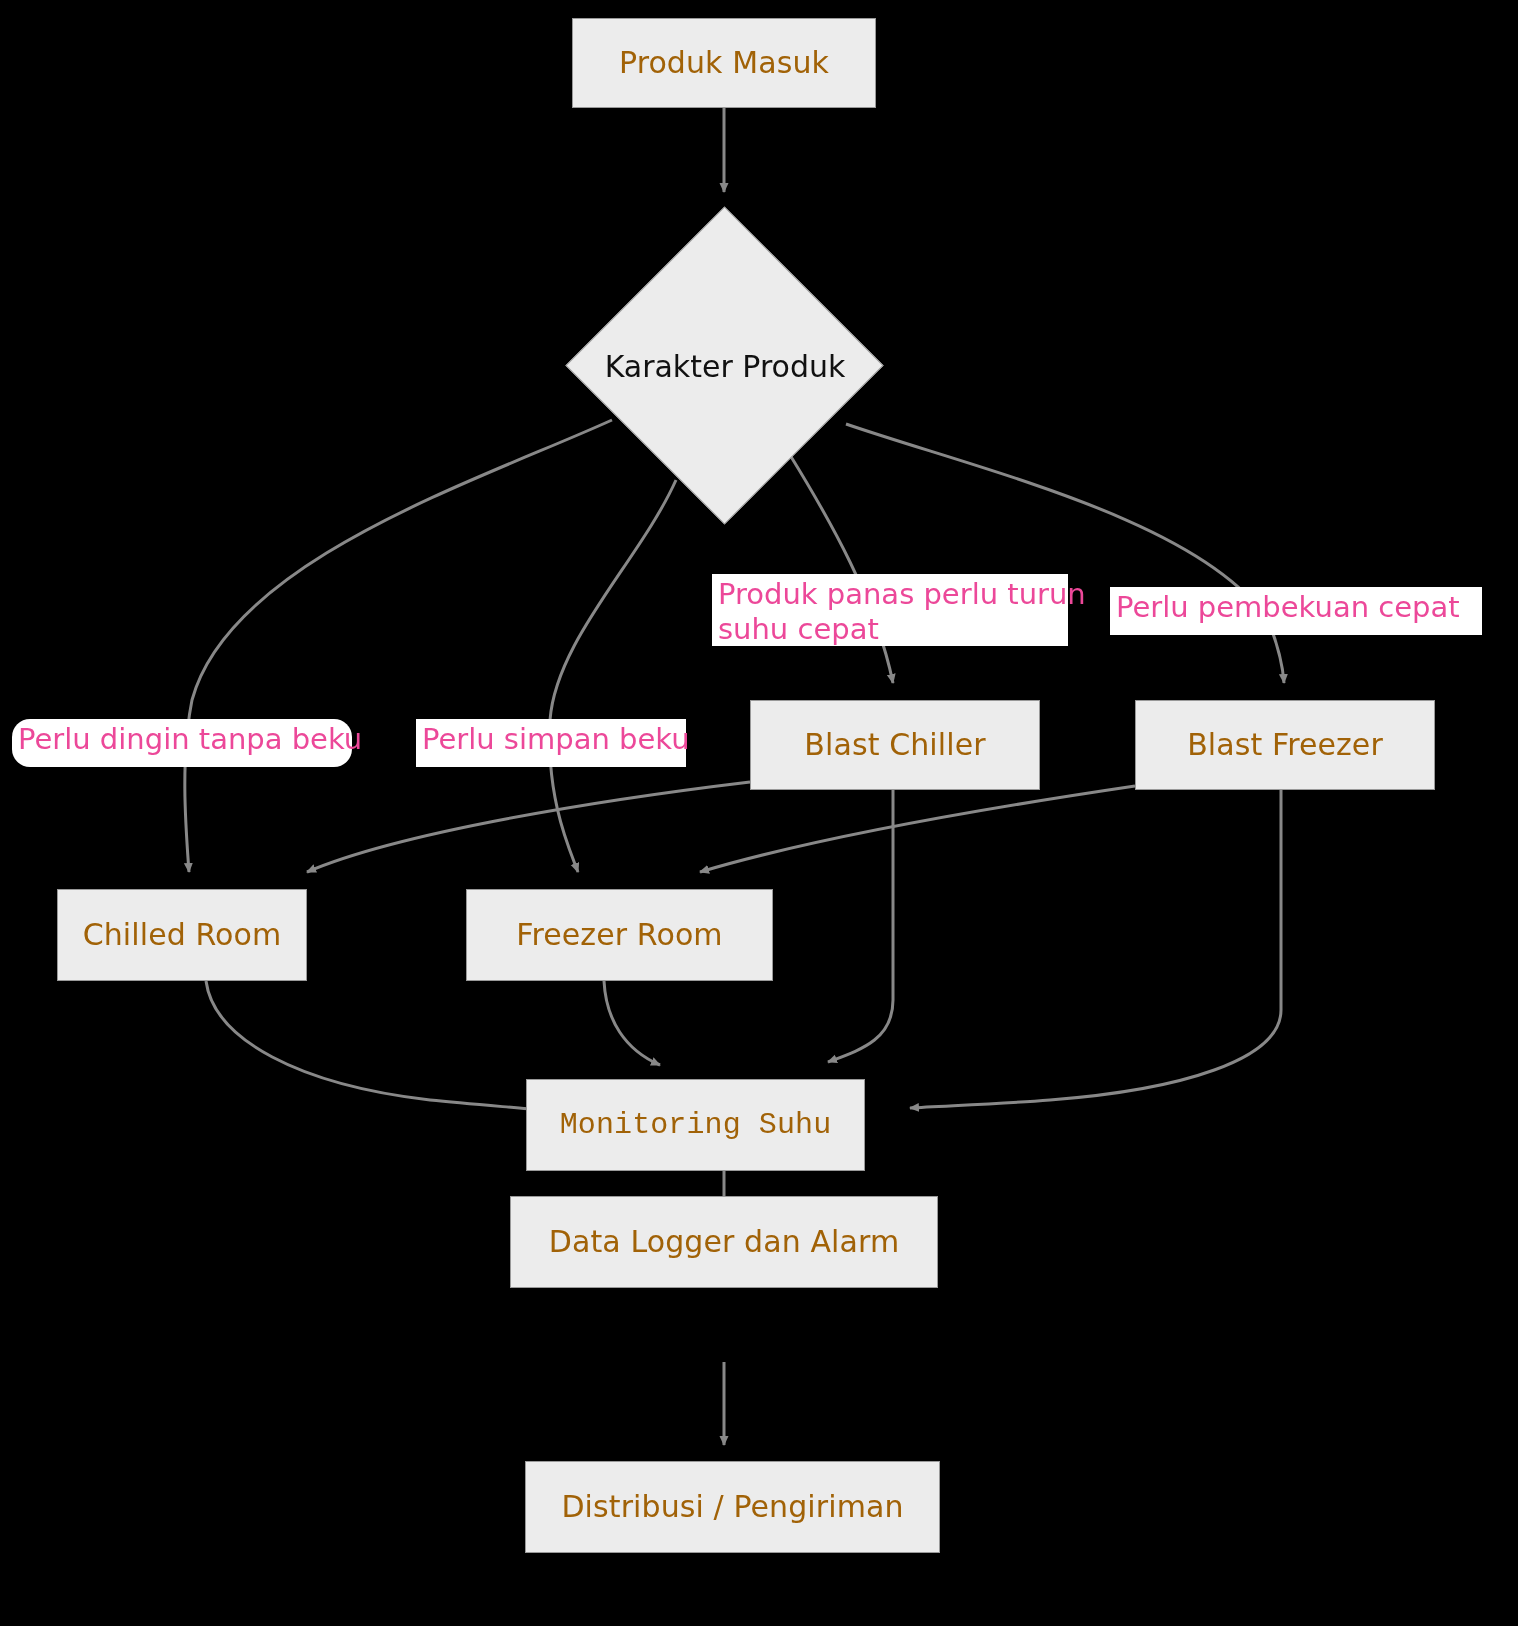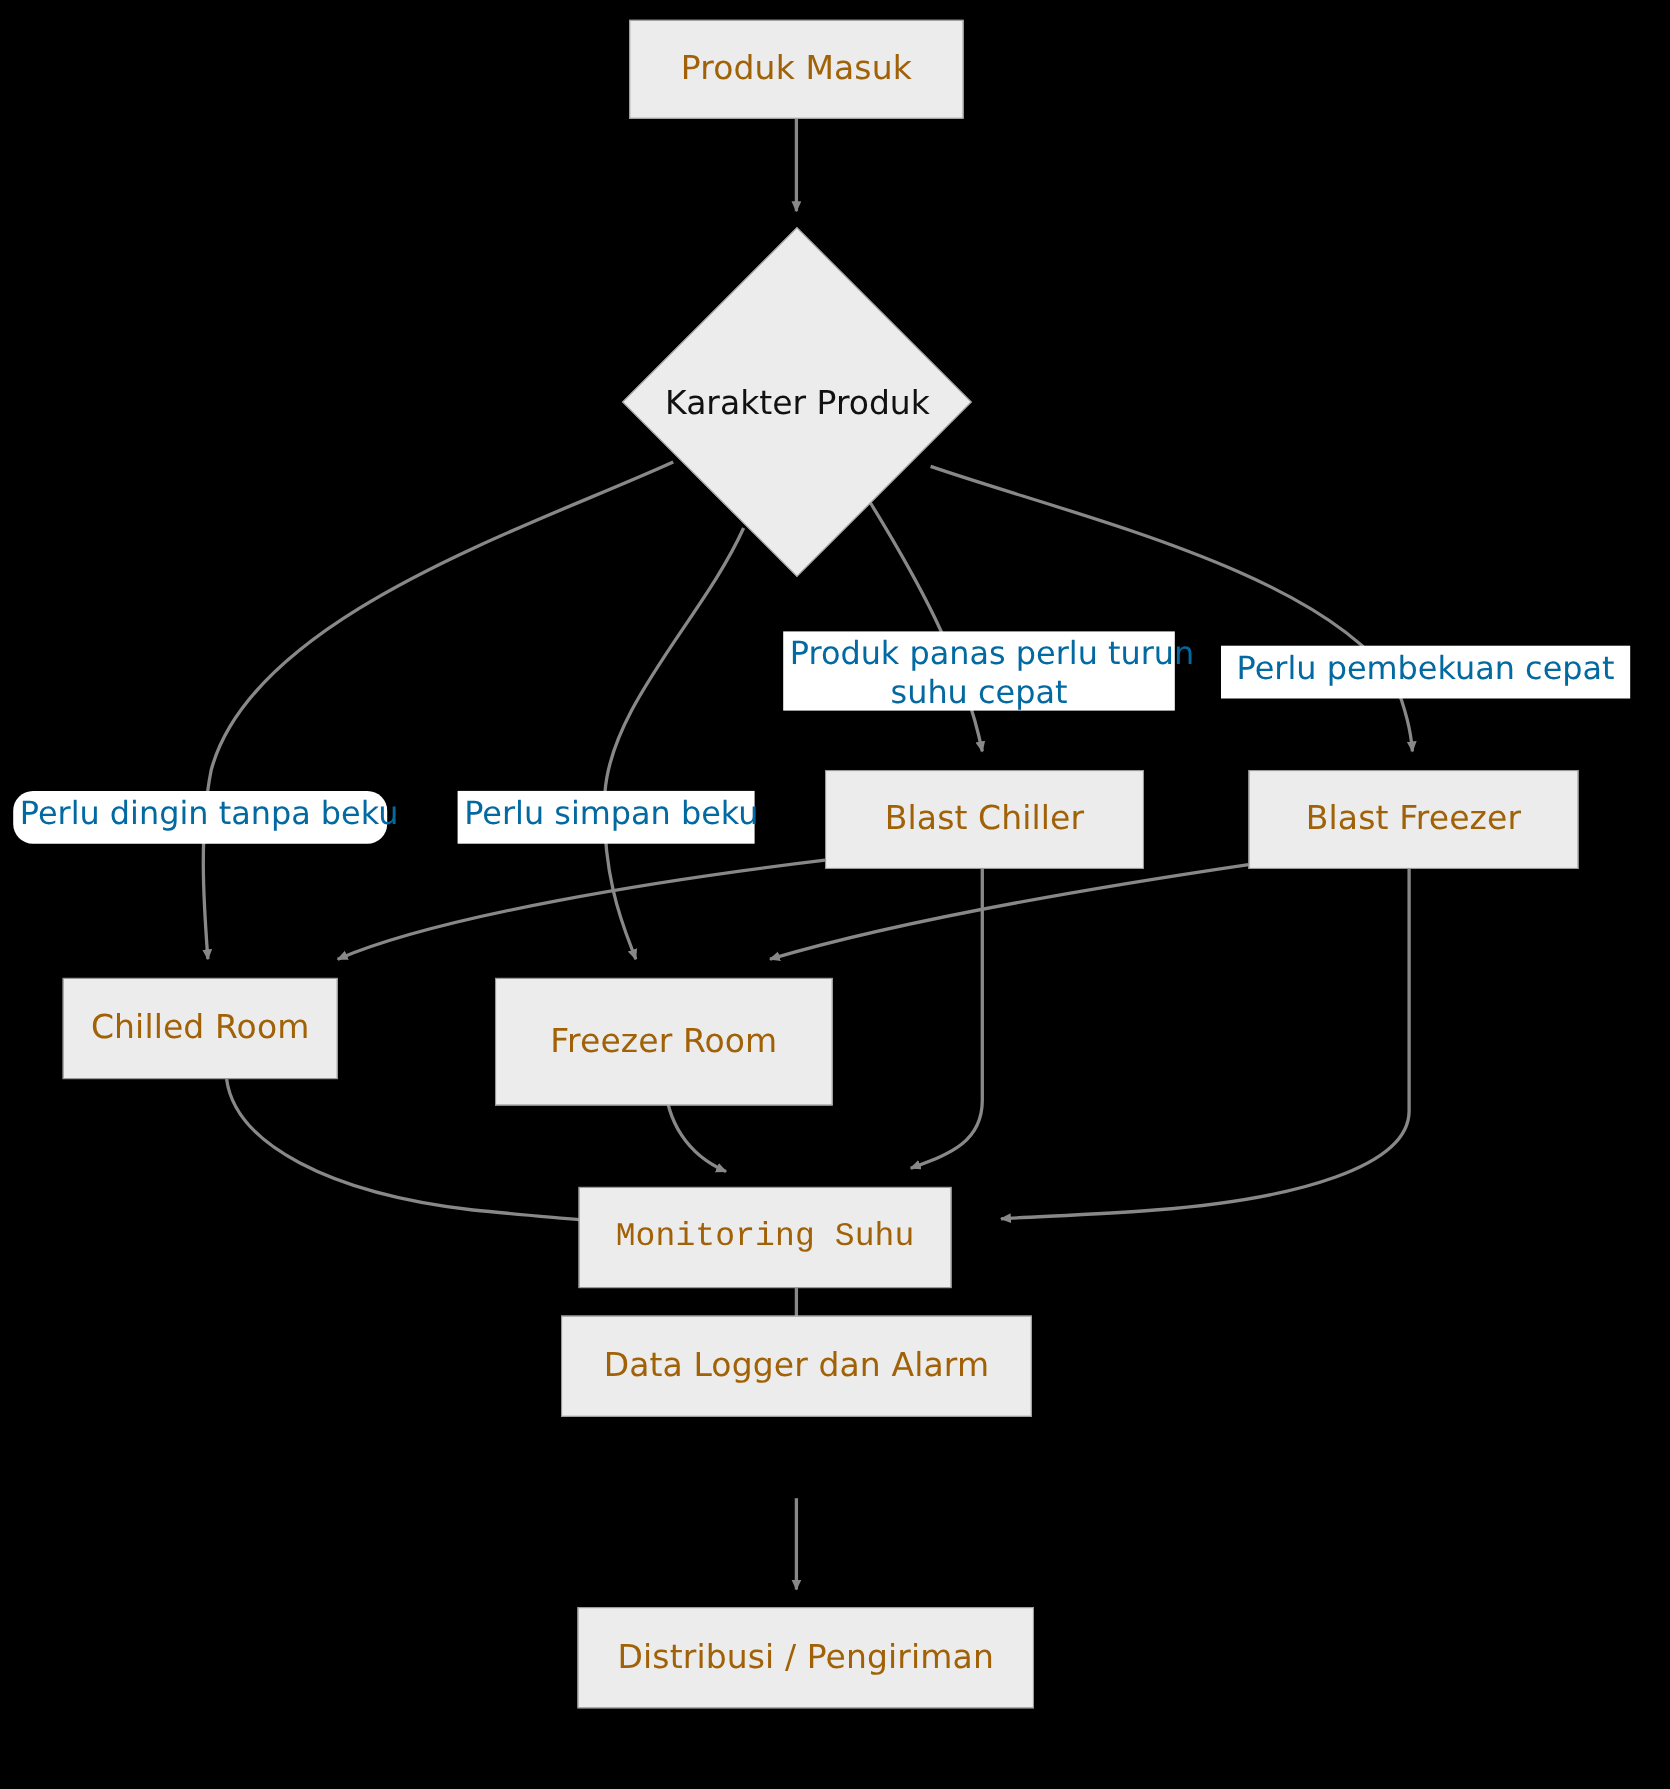--- a/index.html
+++ b/index.html
@@ -66,27 +66,27 @@
     display: flex;
     align-items: center;
     justify-content: center;
     color: #111111;
     font-size: 30px;
     white-space: nowrap;
   }
   .edge-label {
     position: absolute;
     background: #FFFFFF;
-    color: #0369a1;
+    color: #ec4899;
     font-size: 29px;
     line-height: 1.22;
     padding: 3px 6px 4px 6px;
     box-sizing: border-box;
     white-space: pre;
-    text-align: center;
+    text-align: left;
   }
 </style>
 </head>
 <body>
 
 <div id="canvas">
 
   <svg id="edges" viewBox="0 0 1518 1626">
     <defs>
       <marker id="arrow" markerWidth="12" markerHeight="12" refX="9" refY="4.5" orient="auto" markerUnits="userSpaceOnUse">
@@ -138,21 +138,21 @@
   </div>
 
   <div class="node" style="left:1135px; top:700px; width:300px; height:90px;">
     <span class="node-label">Blast Freezer</span>
   </div>
 
   <div class="node" style="left:57px; top:889px; width:250px; height:92px;">
     <span class="node-label">Chilled Room</span>
   </div>
 
-  <div class="node" style="left:450px; top:889px; width:307px; height:116px;">
+  <div class="node" style="left:466px; top:889px; width:307px; height:92px;">
     <span class="node-label">Freezer Room</span>
   </div>
 
   <div class="node" style="left:526px; top:1079px; width:339px; height:92px;font-family:Liberation Mono, monospace;">
     <span class="node-label">Monitoring Suhu</span>
   </div>
 
   <div class="node" style="left:510px; top:1196px; width:428px; height:92px;">
     <span class="node-label">Data Logger dan Alarm</span>
   </div>

